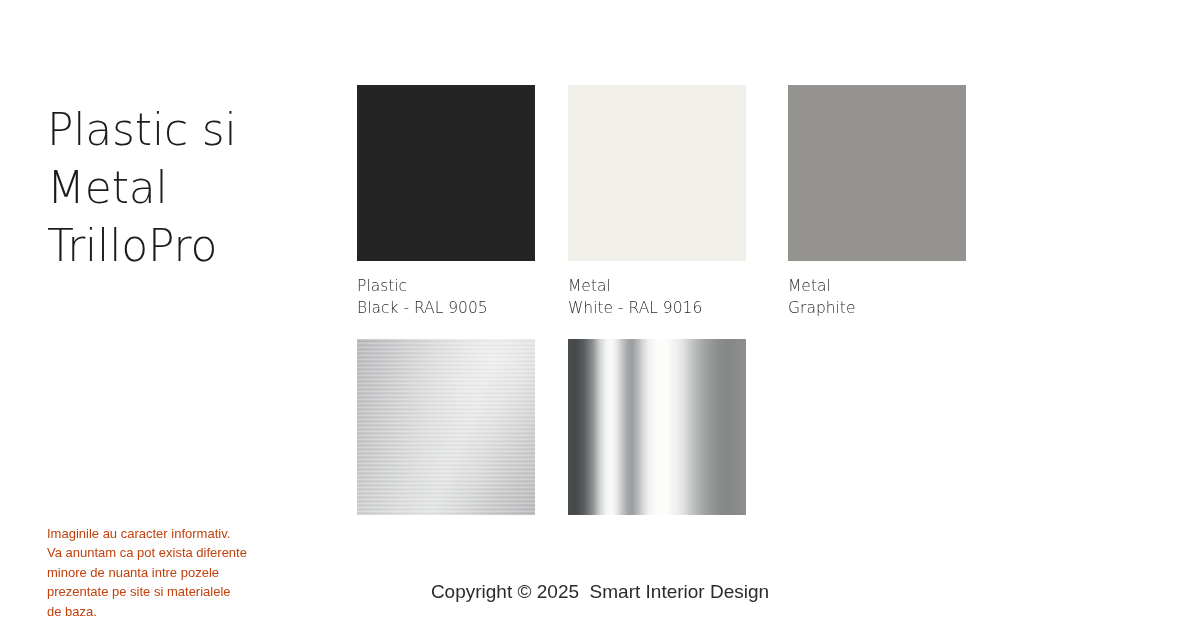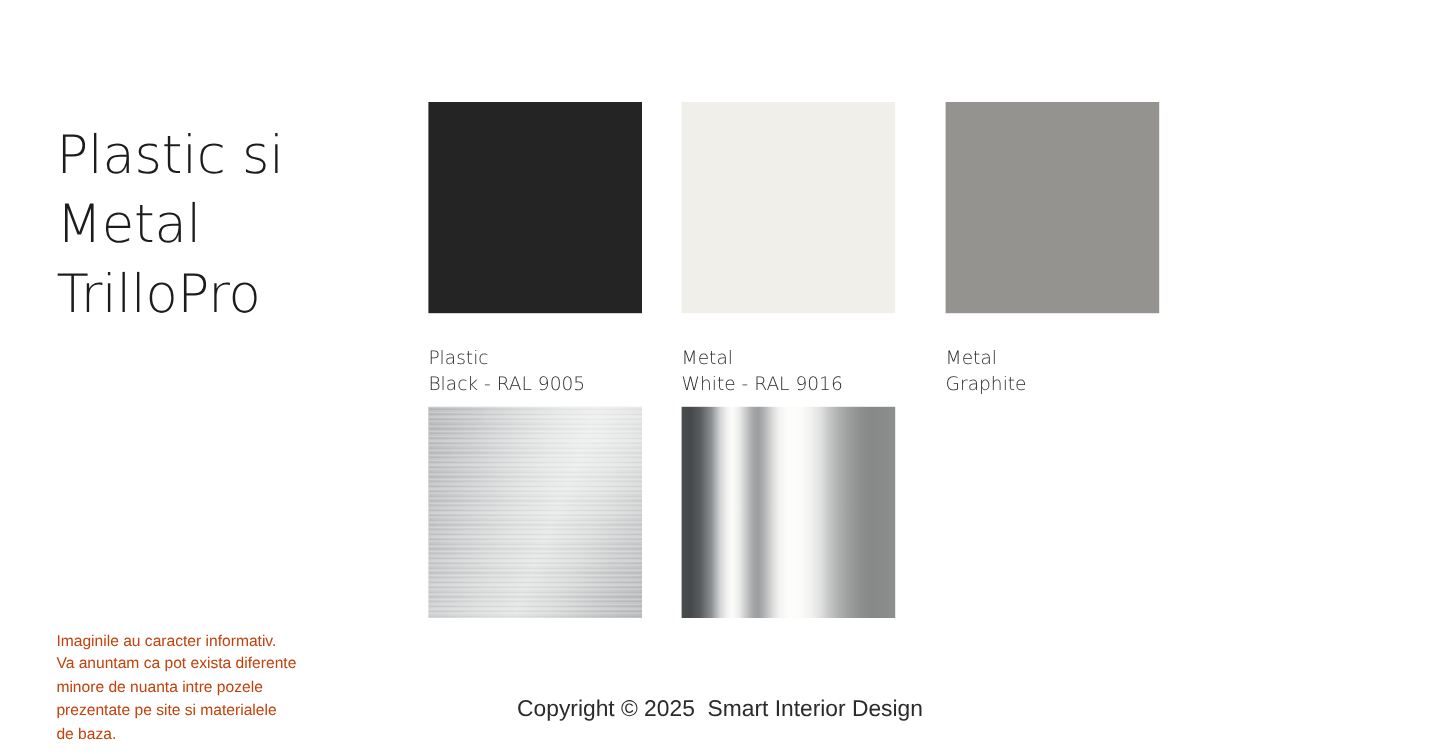--- a/index.html
+++ b/index.html
@@ -76,21 +76,21 @@
   .swatch-cell.col-2 { left: 211px; }
   .swatch-cell.col-3 { left: 431px; }
 
   .swatch-chip {
     width: 178px;
     height: 176px;
     display: block;
   }
 
   .swatch-label {
-    margin-top: 26px;
+    margin-top: 14px;
     font-family: "DejaVu Sans", sans-serif;
     font-weight: 300;
     font-size: 15.5px;
     line-height: 22px;
     color: #2b2b2b;
     white-space: pre-line;
   }
 
   
   .chip-black   { background: #242424; }

